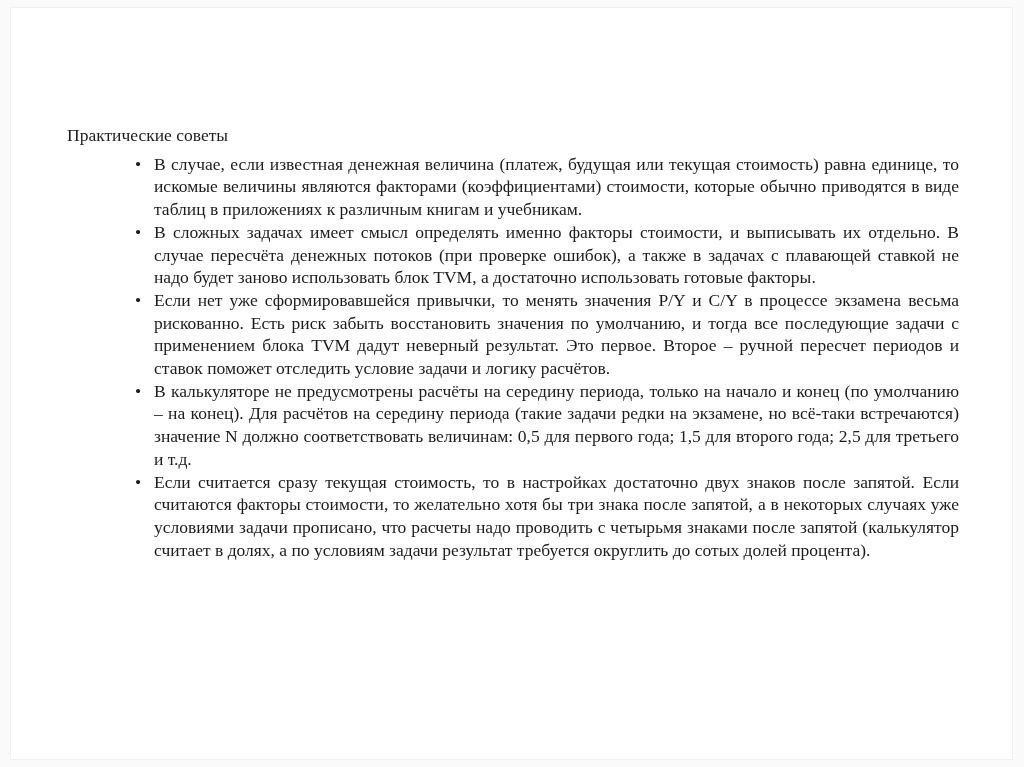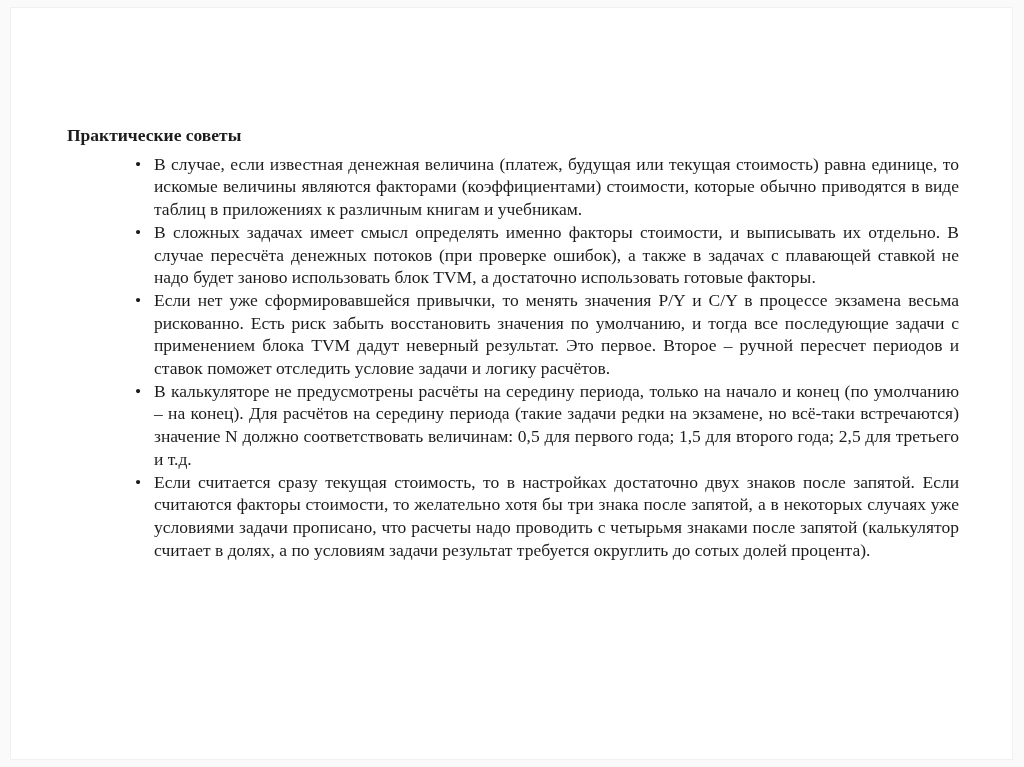--- a/index.html
+++ b/index.html
@@ -24,21 +24,21 @@
   .content {
     position: absolute;
     left: 56px;
     top: 116px;
     width: 893px;
     color: #1c1c1c;
   }
   .title {
     margin: 0;
     font-size: 17.5px;
-    font-weight: bold;
+    font-weight: normal;
     line-height: 22.7px;
     color: #1c1c1c;
   }
   ul.bullets {
     list-style: none;
     margin: 6px 0 0 67px;
     padding: 0;
     width: 825px;
   }
   ul.bullets li {

